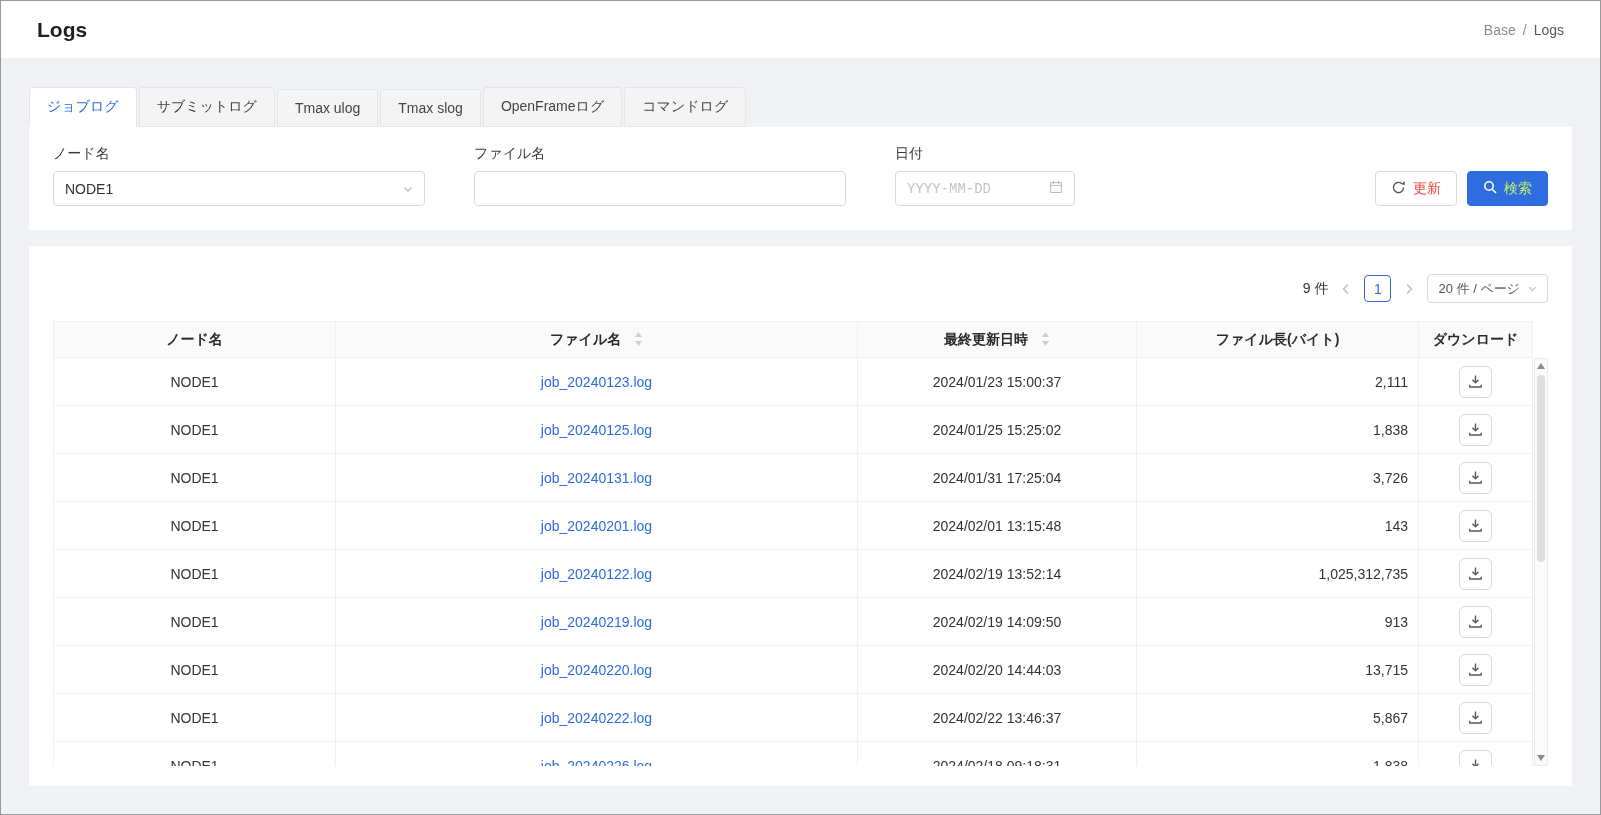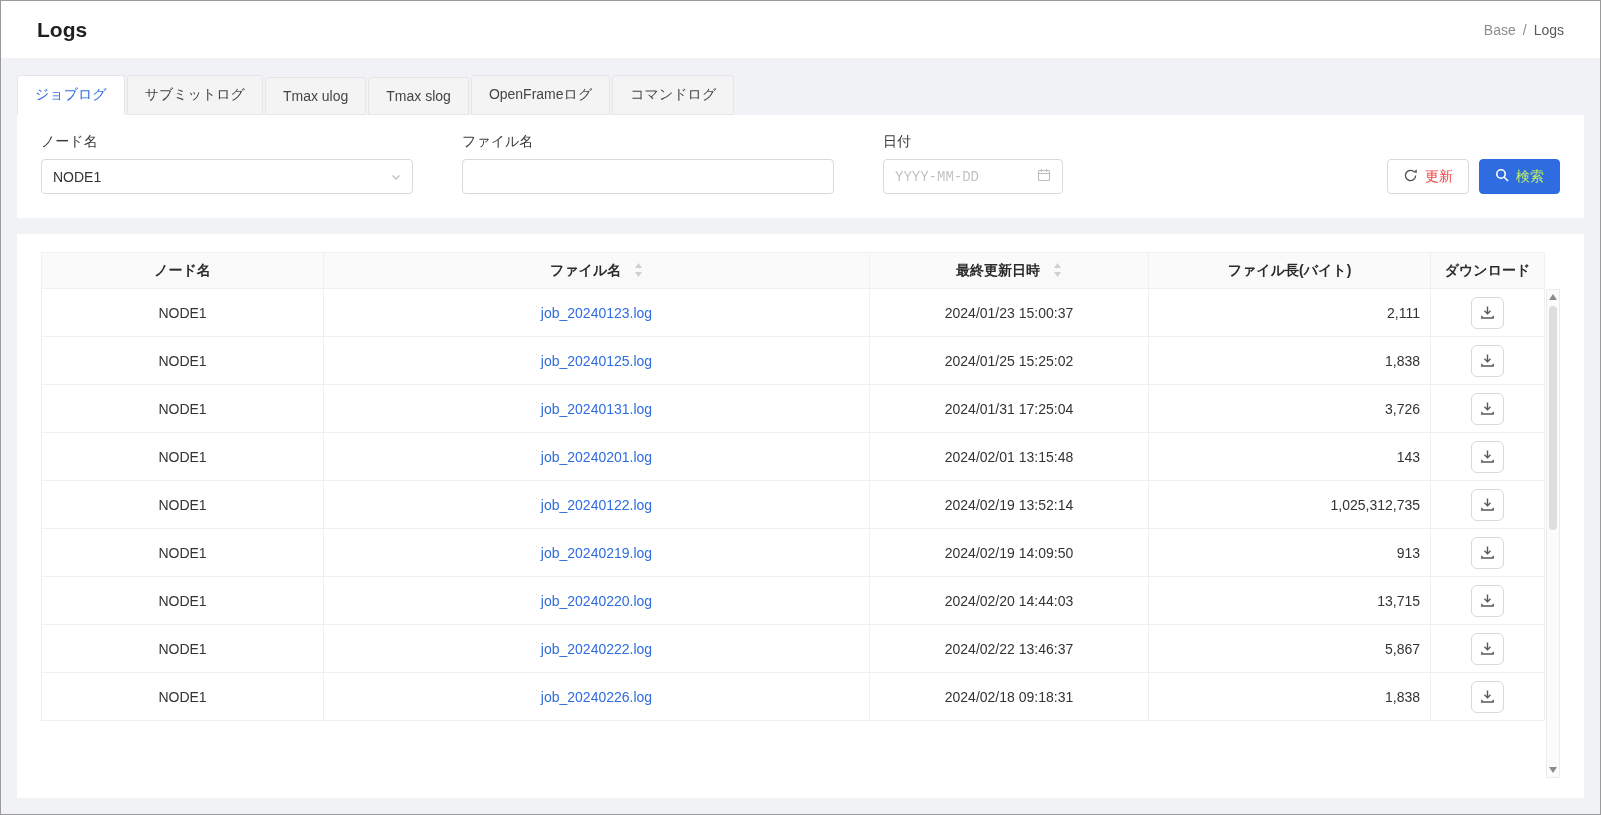--- a/index.html
+++ b/index.html
@@ -21,21 +21,21 @@
   
   .topbar{
     height:58px;background:#fff;
     display:flex;align-items:center;justify-content:space-between;
     padding:0 36px;border-bottom:1px solid #f0f0f0;
   }
   .page-title{font-size:21px;font-weight:700;color:#1f1f1f;}
   .breadcrumb{font-size:14px;color:#8c8c8c;display:flex;gap:7px;align-items:flex-end;}
   .breadcrumb .current{color:#595959;}
   
-  .content{padding:16px;height:calc(100% - 58px);display:flex;flex-direction:column;overflow:hidden;}
+  .content{padding:28px;height:calc(100% - 58px);display:flex;flex-direction:column;overflow:hidden;}
   
   .tabs{display:flex;gap:2px;align-items:flex-end;}
   .tab{
     padding:10px 17px;font-size:14px;color:#454545;cursor:pointer;
     background:#f4f4f4;border:1px solid #e6e6e6;border-radius:3px 3px 0 0;
   }
   .tab.active{background:#fff;color:var(--accent);border-bottom-color:#fff;}
   
   .filter-card{
     background:#fff;padding:18px 24px 24px;
@@ -186,20 +186,42 @@
               <path d="M9.2 9.2L13 13"></path>
             </svg>
         </span>
         <span>検索</span>
       </button>
     </div>
   </div>
 
   <div class="panel">
 
+    <div class="pagination">
+      <span>9 件</span>
+      <span class="pg-chevron">
+        <svg width="10" height="12" viewBox="0 0 10 12" fill="none" stroke="#bfbfbf" stroke-width="1.4">
+            <path d="M7 1.5L2.5 6 7 10.5"></path>
+          </svg>
+      </span>
+      <span class="pg-current">1</span>
+      <span class="pg-chevron">
+        <svg width="10" height="12" viewBox="0 0 10 12" fill="none" stroke="#bfbfbf" stroke-width="1.4">
+            <path d="M3 1.5L7.5 6 3 10.5"></path>
+          </svg>
+      </span>
+      <span class="pg-size">
+        <span>20 件 / ページ</span>
+        <span>
+          <svg width="9" height="9" viewBox="0 0 10 10" fill="none" stroke="#bfbfbf" stroke-width="1.3">
+              <path d="M1.5 3.5L5 7l3.5-3.5"></path>
+            </svg>
+        </span>
+      </span>
+    </div>
 
     <div class="table-wrap">
       <table>
         <colgroup>
           <col style="width:282px">
             <col>
             <col style="width:279px">
             <col style="width:282px">
             <col style="width:114px">
         </colgroup>

